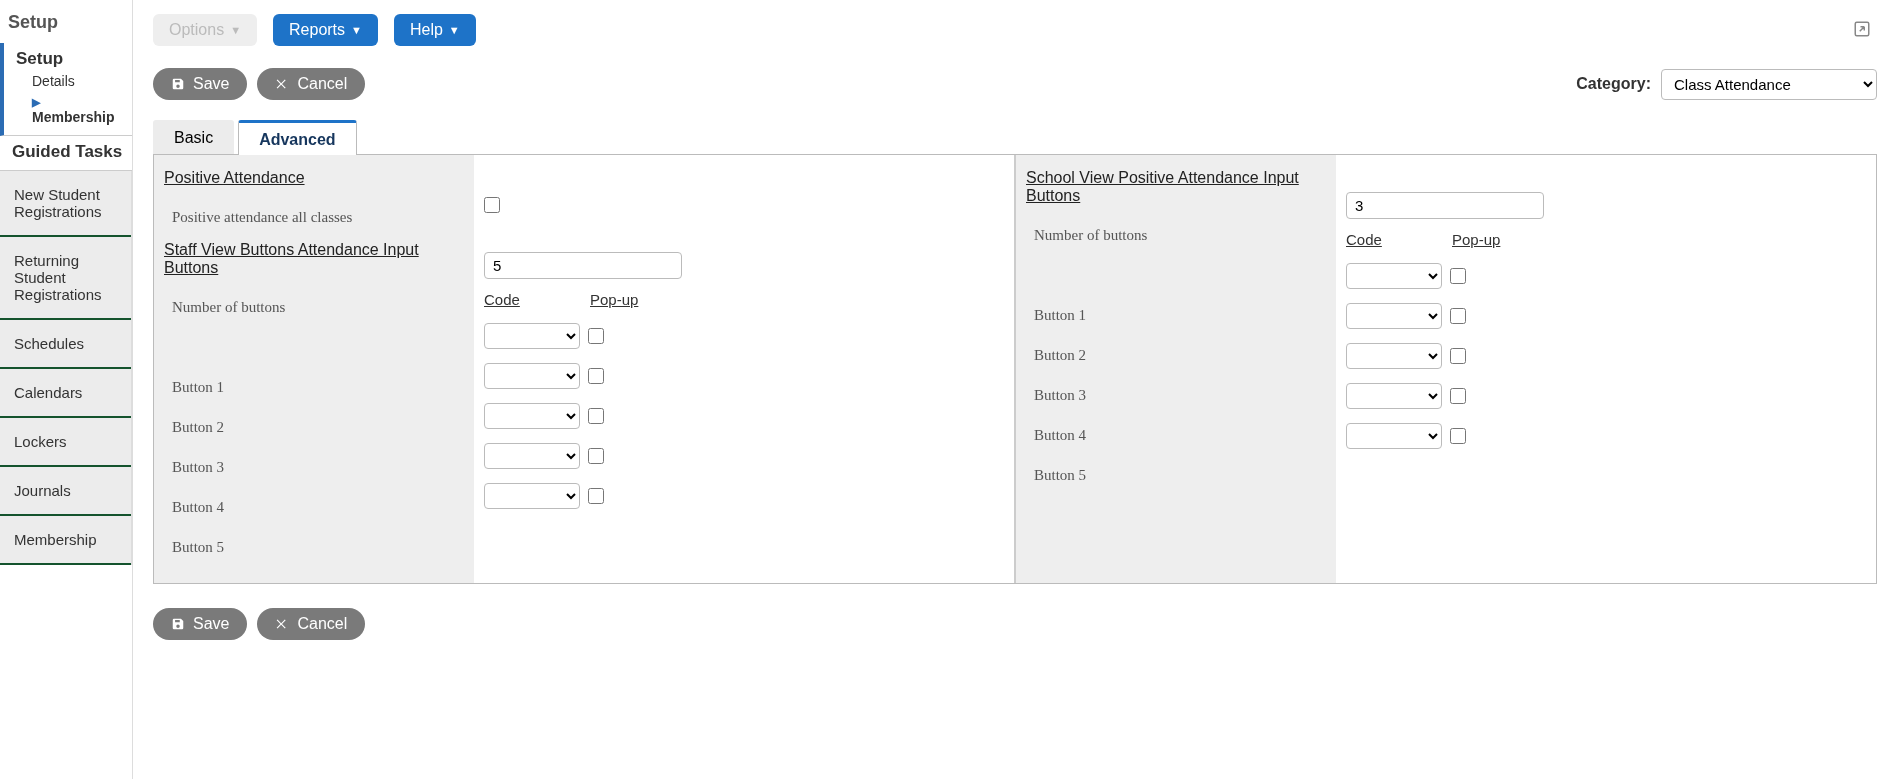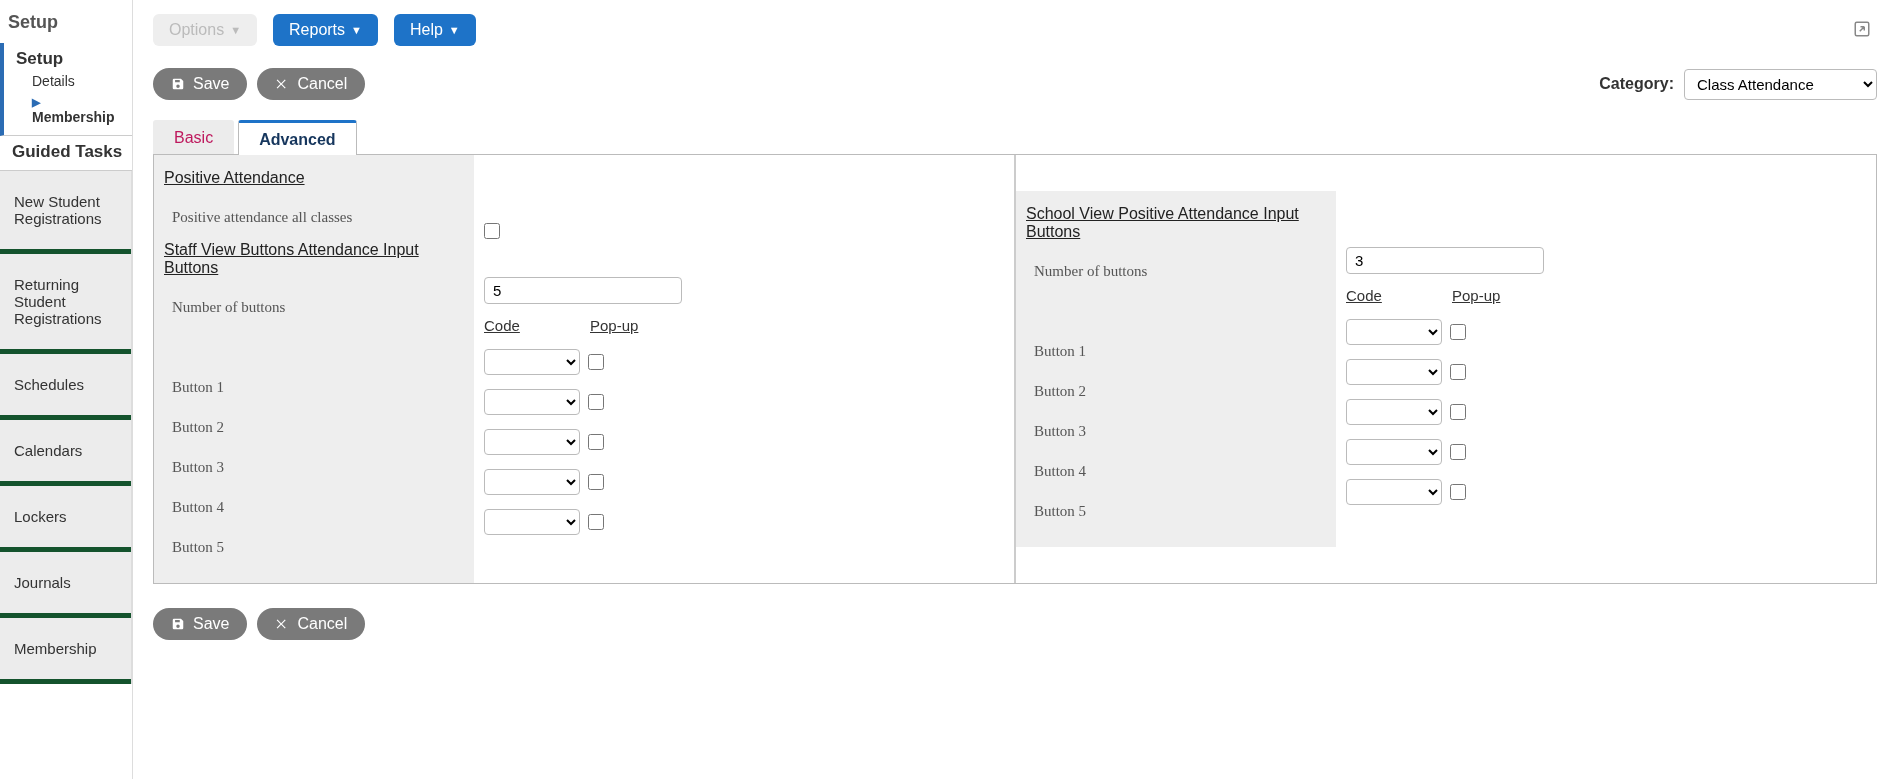--- a/index.html
+++ b/index.html
@@ -67,25 +67,25 @@
   .side-tab.guided .side-tab-title{
     font-weight:bold;
     font-size:17px;
     line-height:1.2;
   }
   .side-list {
     background:#ececec;
     border-right:1px solid #ddd;
   }
   .side-item {
-    padding: 22px 14px;
+    padding: 15px 14px;
     font-size: 15px;
     color:#333;
     cursor:pointer;
-    border-bottom:5px solid #14532d;
+    border-bottom:2px solid #14532d;
   }
 
   
   .main {
     flex: 1 1 auto;
     padding: 14px 20px 20px 20px;
     position: relative;
     overflow-x: hidden;
   }
   .toolbar { display:flex; gap:16px; align-items:center; }
@@ -128,39 +128,39 @@
     cursor:pointer;
     display:inline-flex;
     align-items:center;
     gap:8px;
     justify-content:space-between;
   }
   .pill svg { width:14px; height:14px; fill:#fff; }
   .cat-row { display:flex; align-items:center; gap:10px; font-size:16px; }
   .cat-row label { font-weight:bold; }
   .cat-row select {
-    width: 193px;
+    width: 216px;
     padding:5px 8px;
     font-size:15px;
     border:1px solid #bbb;
     border-radius:4px;
     background:#fff;
   }
 
   
   .tabs {
     margin-top: 20px;
     display:flex;
     border-bottom:1px solid #bbb;
   }
   .tab {
     padding:8px 20px 6px 20px;
     font-size:16px;
     cursor:pointer;
-    color:#be185d;
+    color:#000000;
     background:#ececec;
     border:1px solid transparent;
     border-bottom:none;
     margin-right:4px;
     border-radius: 3px 3px 0 0;
   }
   .tab.active {
     background:#fff;
     color:#16365d;
     font-weight:bold;
@@ -171,21 +171,20 @@
 
   
   .panel {
     border:1px solid #bbb;
     border-top:none;
     display:flex;
   }
   .col {
     flex:1 1 50%;
     display:flex;
-    align-items:center;
   }
   .col + .col { border-left: 2px solid #ccc; }
   .labels   { width: 300px; background:#eeeeee; padding: 10px 10px 16px 10px; }
   .controls { flex:1; padding: 10px 10px 16px 10px; }
   .sec-head {
     text-decoration: underline;
     font-size:16px;
     color:#222;
     margin: 4px 0 10px 0;
     display:block;

